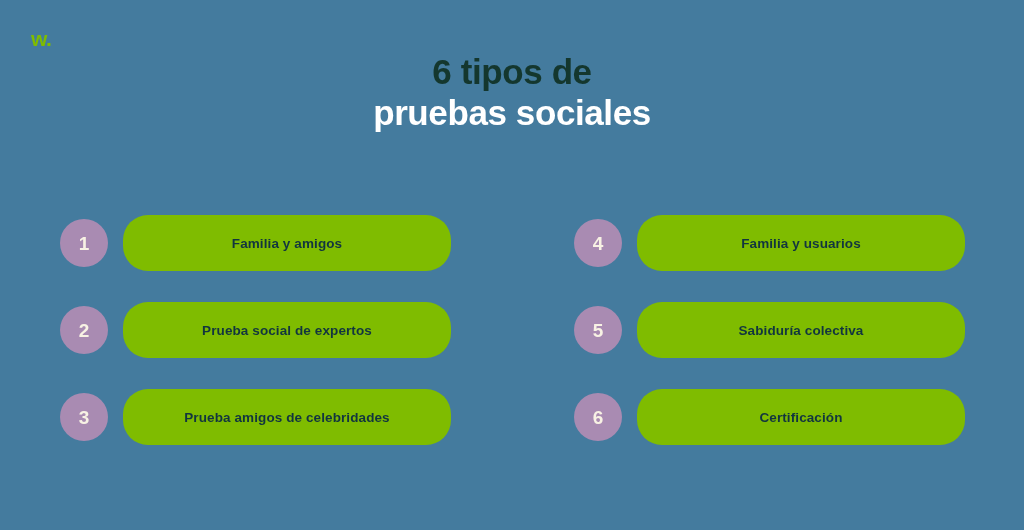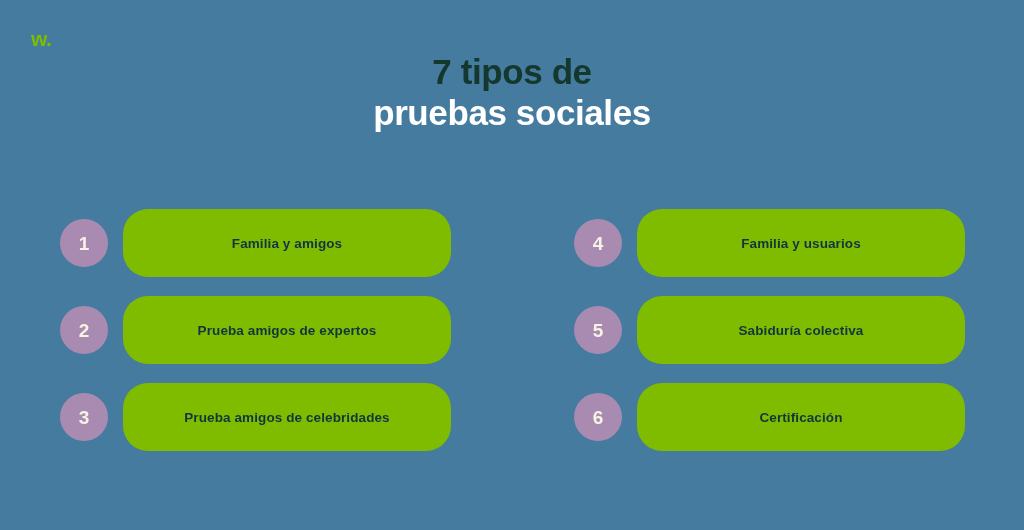--- a/index.html
+++ b/index.html
@@ -83,21 +83,21 @@
     color: #f8f2e4;
     font-size: 19px;
     font-weight: 700;
     display: flex;
     align-items: center;
     justify-content: center;
     flex: 0 0 auto;
     line-height: 1;
   }
   .item-pill {
-    height: 68px;
+    height: 56px;
     border-radius: 25px;
     background: #7fbc00;
     color: #12353f;
     font-size: 13.5px;
     font-weight: 700;
     display: flex;
     align-items: center;
     justify-content: center;
     letter-spacing: 0.1px;
     text-align: center;
@@ -108,34 +108,34 @@
   .col-right .item-pill { width: 328px; margin-left: 15px; }
 </style>
 </head>
 <body>
 
 <div id="slide">
 
   <div id="logo">w.</div>
 
   <div id="title-block">
-    <div class="title-line title-line-1">7 tipos de</div>
+    <div class="title-line title-line-1">6 tipos de</div>
     <div class="title-line title-line-2">pruebas sociales</div>
   </div>
 
   <div id="items">
 
     <div class="item-row col-left row-0">
       <div class="item-badge">1</div>
       <div class="item-pill">Familia y amigos</div>
     </div>
 
     <div class="item-row col-left row-1">
       <div class="item-badge">2</div>
-      <div class="item-pill">Prueba amigos de expertos</div>
+      <div class="item-pill">Prueba social de expertos</div>
     </div>
 
     <div class="item-row col-left row-2">
       <div class="item-badge">3</div>
       <div class="item-pill">Prueba amigos de celebridades</div>
     </div>
 
     <div class="item-row col-right row-0">
       <div class="item-badge">4</div>
       <div class="item-pill">Familia y usuarios</div>

